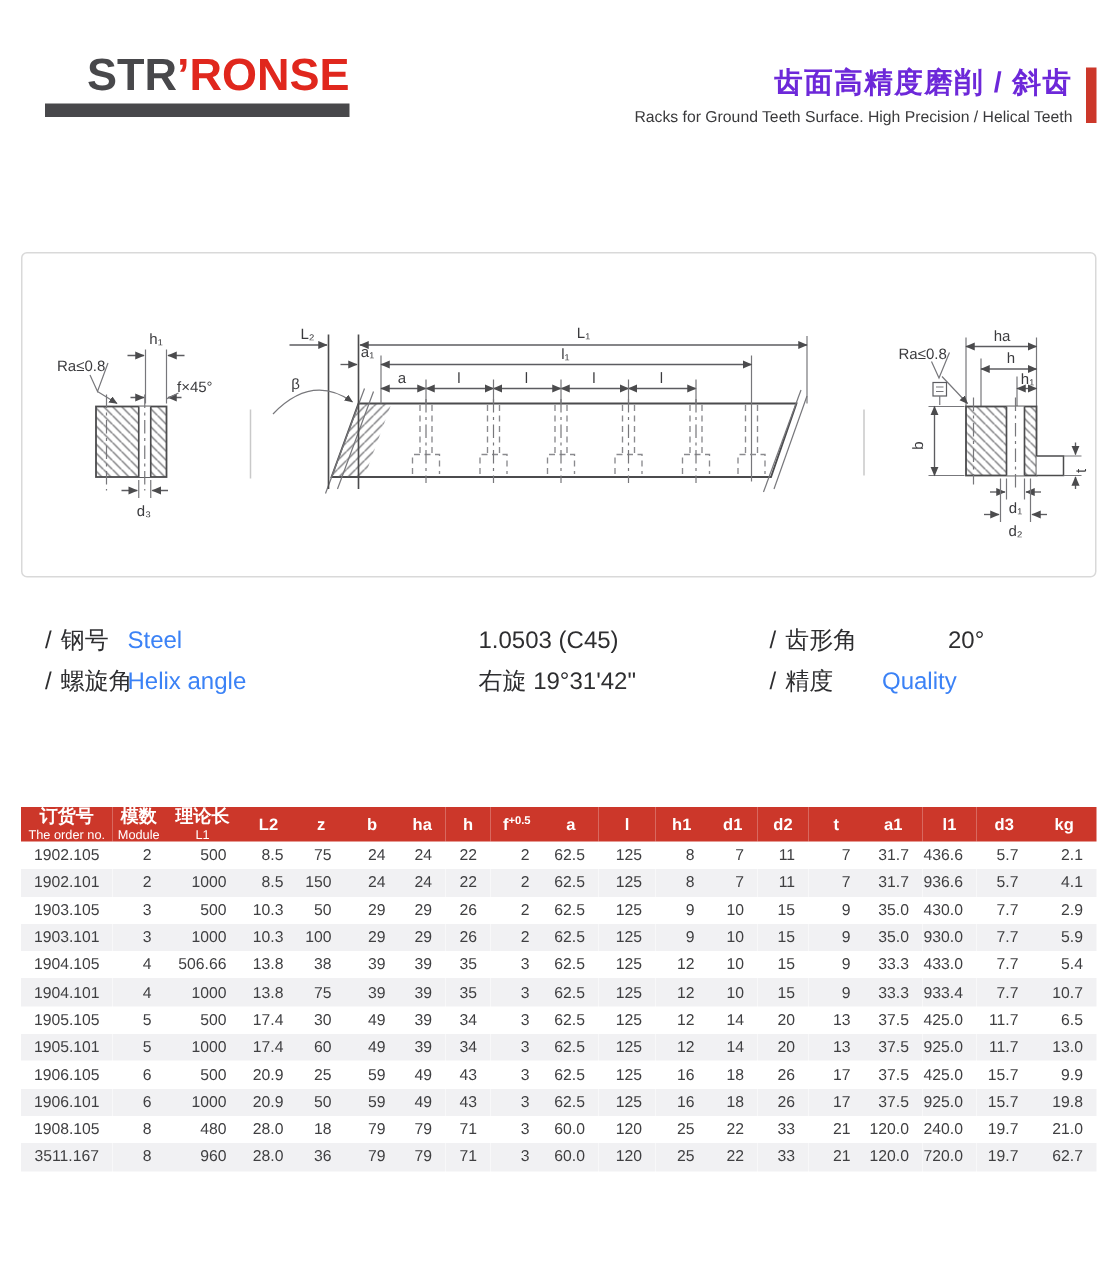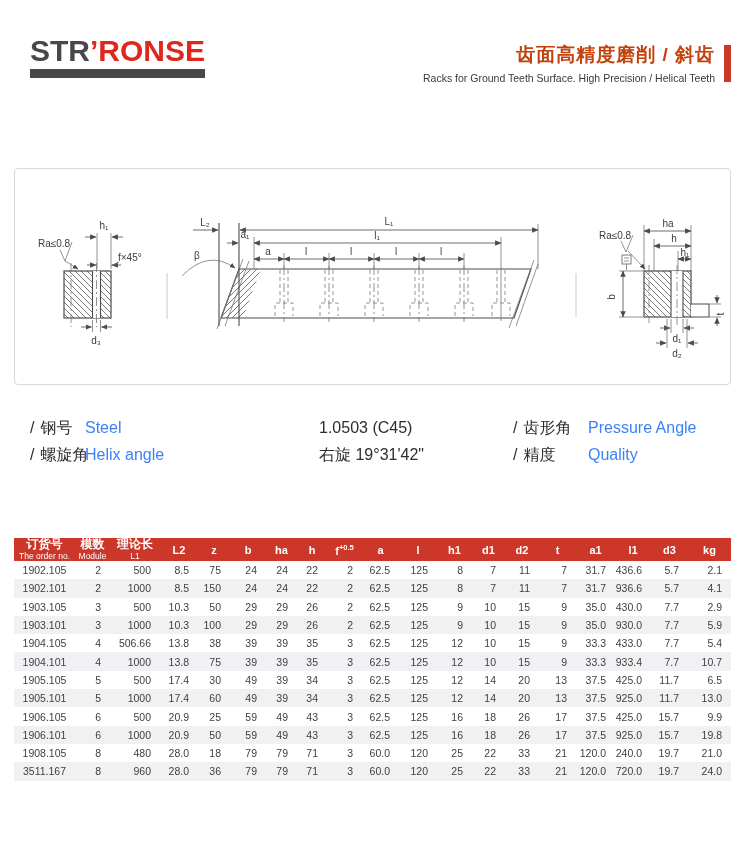--- a/index.html
+++ b/index.html
@@ -1,26 +1,26 @@
 <!DOCTYPE html>
 <html><head>
 <meta charset="utf-8">
 <style>
   html,body{margin:0;padding:0;background:#fff;}
   .page{position:relative;width:745px;height:842px;background:#fff;overflow:hidden;
         font-family:"Liberation Sans",sans-serif;color:#2e2e30;}
 
   
   .logo{position:absolute;left:30px;top:36px;display:inline-block;}
-  .logo-text{font-size:30px;font-weight:800;letter-spacing:0px;line-height:1;white-space:nowrap;}
+  .logo-text{font-size:30px;font-weight:800;letter-spacing:0px;line-height:1;white-space:nowrap;margin-left:28px;}
   .lg-dark{color:#48484b;}
   .lg-red{color:#e0271d;}
   .logo-bar{width:100%;height:9px;background:#48484b;margin-top:3px;}
   .title-block{position:absolute;right:30px;top:42px;text-align:right;}
-  .title-zh{font-size:19px;font-weight:700;color:#c2410c;letter-spacing:1px;}
+  .title-zh{font-size:19px;font-weight:700;color:#6d28d9;letter-spacing:1px;}
   .title-en{font-size:10.5px;color:#3a3a3c;margin-top:4px;}
   .red-accent{position:absolute;right:14px;top:45px;width:7px;height:37px;background:#cc372a;}
 
   
   .diagram-box{position:absolute;left:14px;top:168px;width:717px;height:217px;
                border:1px solid #d9d9d9;border-radius:4px;box-sizing:border-box;}
   .diagram-box svg{display:block;}
   .obj{stroke:#4b4b4d;stroke-width:1.1;fill:none;}
   .thin{stroke:#77777b;stroke-width:0.8;fill:none;}
   .dim{stroke:#5c5c60;stroke-width:0.9;fill:none;}
@@ -218,21 +218,20 @@
       </div>
       <div class="spec-row">
         <span class="spec-zh"><i class="slash">/</i><span>螺旋角</span></span>
         <span class="spec-en">Helix angle</span>
         <span class="spec-value">右旋 19°31'42"</span>
       </div>
     </div>
     <div class="specs-right">
       <div class="spec-row">
         <span class="spec-zh"><i class="slash">/</i><span>齿形角</span></span>
-        <span class="spec-en">Pressure Angle</span>
         <span class="spec-value">20°</span>
       </div>
       <div class="spec-row">
         <span class="spec-zh"><i class="slash">/</i><span>精度</span></span>
         <span class="spec-en">Quality</span>
         <span class="spec-value">6</span>
       </div>
     </div>
   </section>
 
@@ -534,18 +533,18 @@
           <td>3</td>
           <td>60.0</td>
           <td>120</td>
           <td>25</td>
           <td>22</td>
           <td>33</td>
           <td>21</td>
           <td>120.0</td>
           <td>720.0</td>
           <td>19.7</td>
-          <td>24.0</td>
+          <td>62.7</td>
         </tr>
       </tbody>
   </table>
 
 </div>
 
 </body></html>

